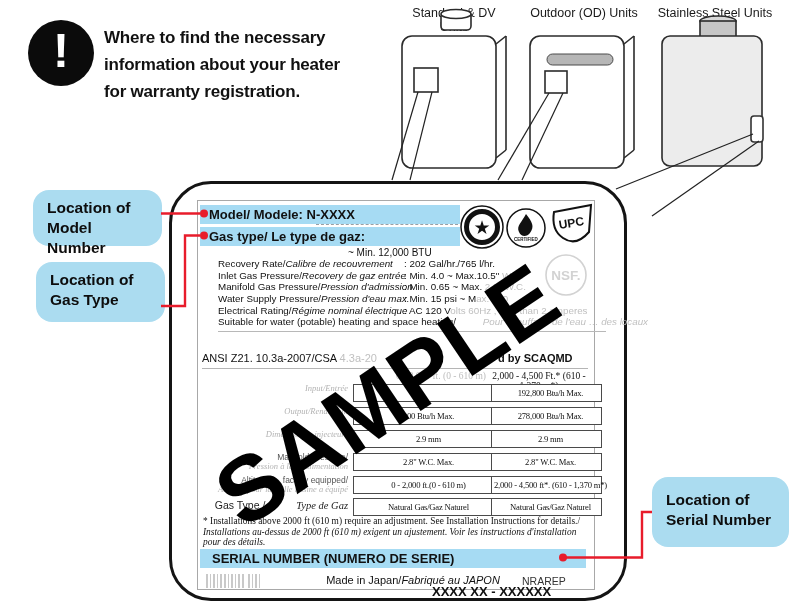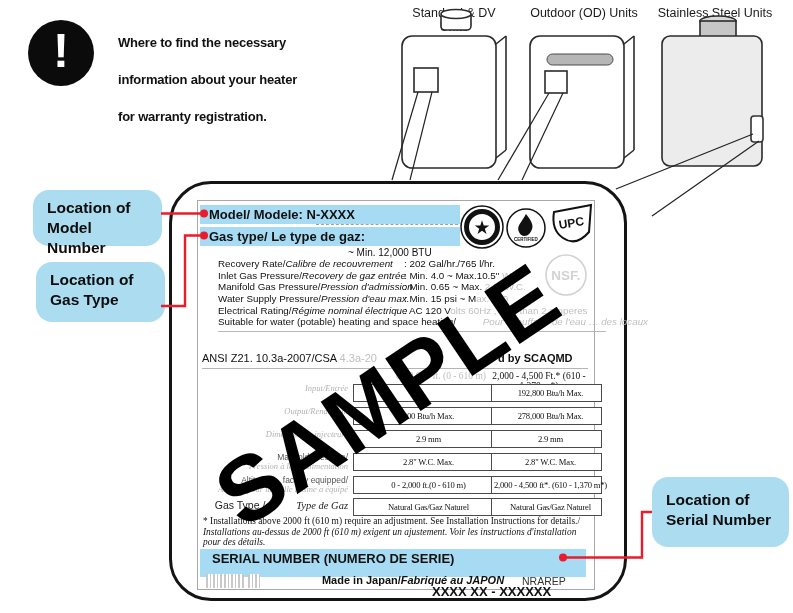--- a/index.html
+++ b/index.html
@@ -4,21 +4,21 @@
 <style>
   html,body{margin:0;padding:0;background:#fff;}
   .page{position:relative;width:793px;height:613px;background:#fff;overflow:hidden;
         font-family:"Liberation Sans",sans-serif;color:#111;}
   .pre{white-space:pre-line;}
 
   
   .warn{position:absolute;left:28px;top:20px;width:66px;height:66px;border-radius:50%;
         background:#0b0b0b;display:flex;align-items:center;justify-content:center;}
   .warn span{color:#fff;font-weight:bold;font-size:48px;line-height:1;transform:translateY(-2px);}
-  .title{position:absolute;left:118px;top:24px;font-size:13px;font-weight:bold;line-height:37px;letter-spacing:-0.2px;}
+  .title{position:absolute;left:104px;top:24px;font-size:17px;font-weight:bold;line-height:27px;letter-spacing:-0.2px;}
 
   .caption{position:absolute;top:6px;font-size:12.5px;text-align:center;color:#1a1a1a;}
   .cap1{left:398px;width:112px;} .cap2{left:524px;width:120px;} .cap3{left:650px;width:130px;}
 
   svg.overlay{position:absolute;left:0;top:0;z-index:1;}
   svg.red{z-index:6;pointer-events:none;}
 
   
   .panel{position:absolute;left:169px;top:181px;width:452px;height:414px;border:3px solid #141414;
          border-radius:42px;background:#fff;z-index:2;}
@@ -49,27 +49,27 @@
   .rlabel .fr{display:block;font-style:italic;color:#b3b3b3;font-family:"Liberation Serif",serif;}
   .trow.big .rlabel{font-size:10.5px;line-height:15px;color:#222;}
   .trow.big .rlabel .fr{display:inline;font-style:italic;color:#222;font-size:10.5px;margin-left:28px;}
   .cell{position:absolute;top:0;height:15.5px;border:1px solid #4a4a4a;background:#fff;
         font-family:"Liberation Serif",serif;font-size:8.6px;letter-spacing:-0.2px;
         display:flex;align-items:center;justify-content:center;white-space:nowrap;overflow:visible;padding-left:8px;}
   .cl{left:155px;width:133px;} .cr{left:293px;width:101px;}
   .foot{position:absolute;left:5px;top:315px;width:388px;font-family:"Liberation Serif",serif;
         font-size:9.4px;line-height:10.6px;}
   .foot .it{font-style:italic;}
-  .serialbar{position:absolute;left:2px;top:348px;width:386px;height:28px;}
+  .serialbar{position:absolute;left:2px;top:348px;width:386px;height:19px;}
   .serialbar .sl{position:absolute;left:12px;top:0;line-height:19px;font-weight:bold;font-size:13px;}
   .serialbar .sv{position:absolute;left:232px;top:0;line-height:19px;font-weight:bold;font-size:13px;margin-top:33px;}
   .bottomrow{position:absolute;left:2px;top:372px;width:392px;height:16px;font-size:11px;}
   .bc{position:absolute;top:1px;height:14px;background:repeating-linear-gradient(90deg,#c9c9c9 0 1.6px,#fff 1.6px 3.6px);}
   .bc1{left:6px;width:38px;} .bc2{left:48px;width:12px;}
-  .made{position:absolute;left:115px;width:196px;text-align:center;top:1px;font-weight:bold;}
+  .made{position:absolute;left:115px;width:196px;text-align:center;top:1px;}
   .made .fr{font-style:italic;}
   .code{position:absolute;left:322px;top:2px;font-size:10.5px;color:#333;}
 
   .watermark{position:absolute;left:172px;top:349px;width:430px;text-align:center;z-index:4;
              transform:rotate(-34deg);font-size:92px;font-weight:900;letter-spacing:1px;
              color:#000;font-family:"Liberation Sans",sans-serif;line-height:92px;}
 
   .callout{position:absolute;border-radius:16px;z-index:5;font-weight:bold;font-size:15.5px;
            line-height:20px;padding:8px 14px;box-sizing:border-box;color:#0d0d0d;}
   .co-model{left:33px;top:190px;width:129px;height:56px;}

